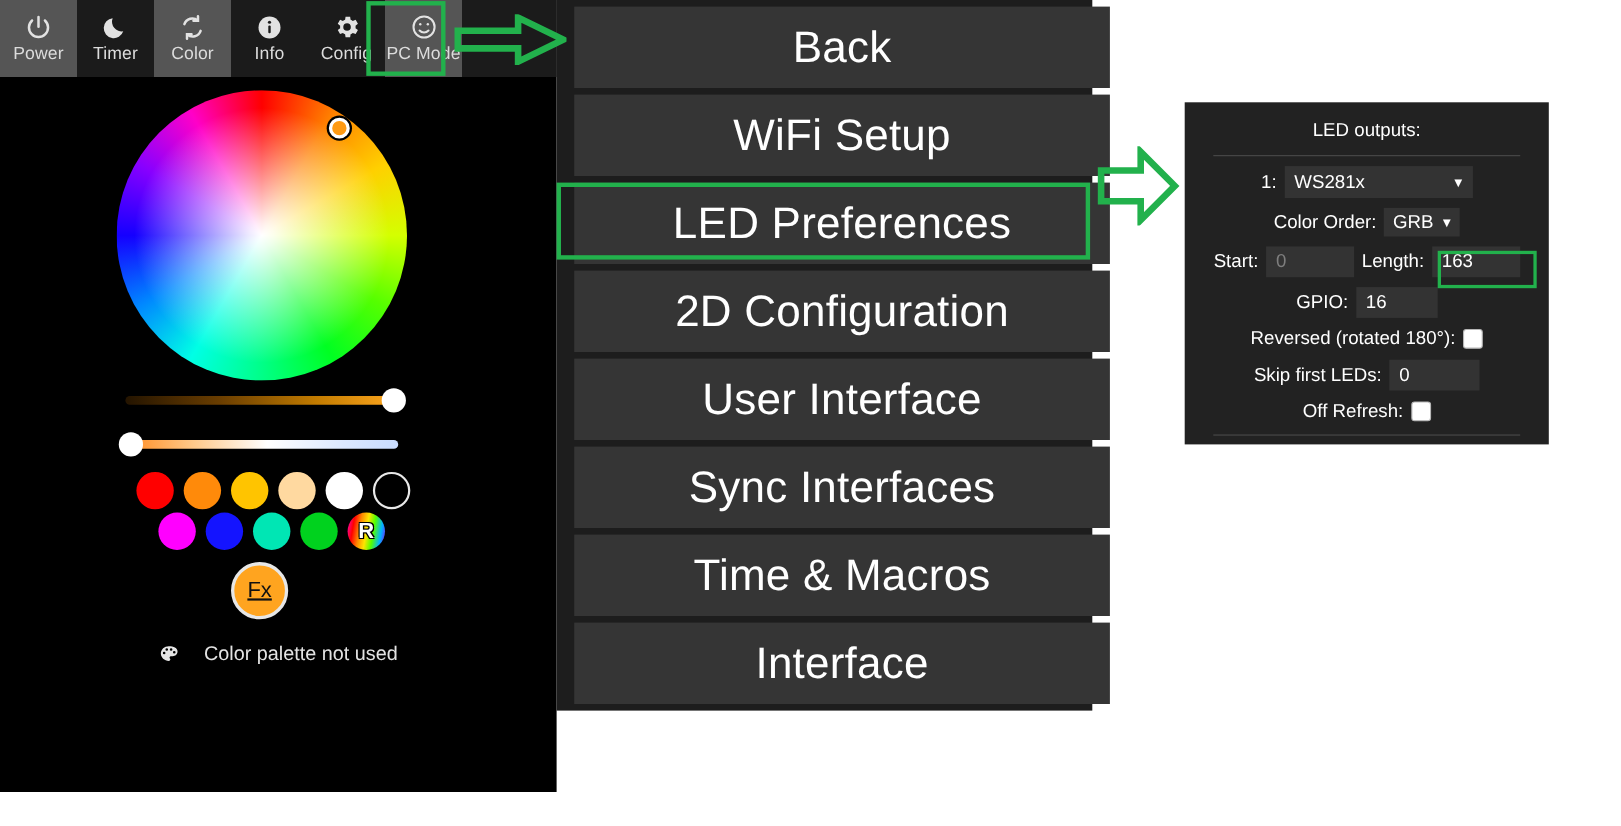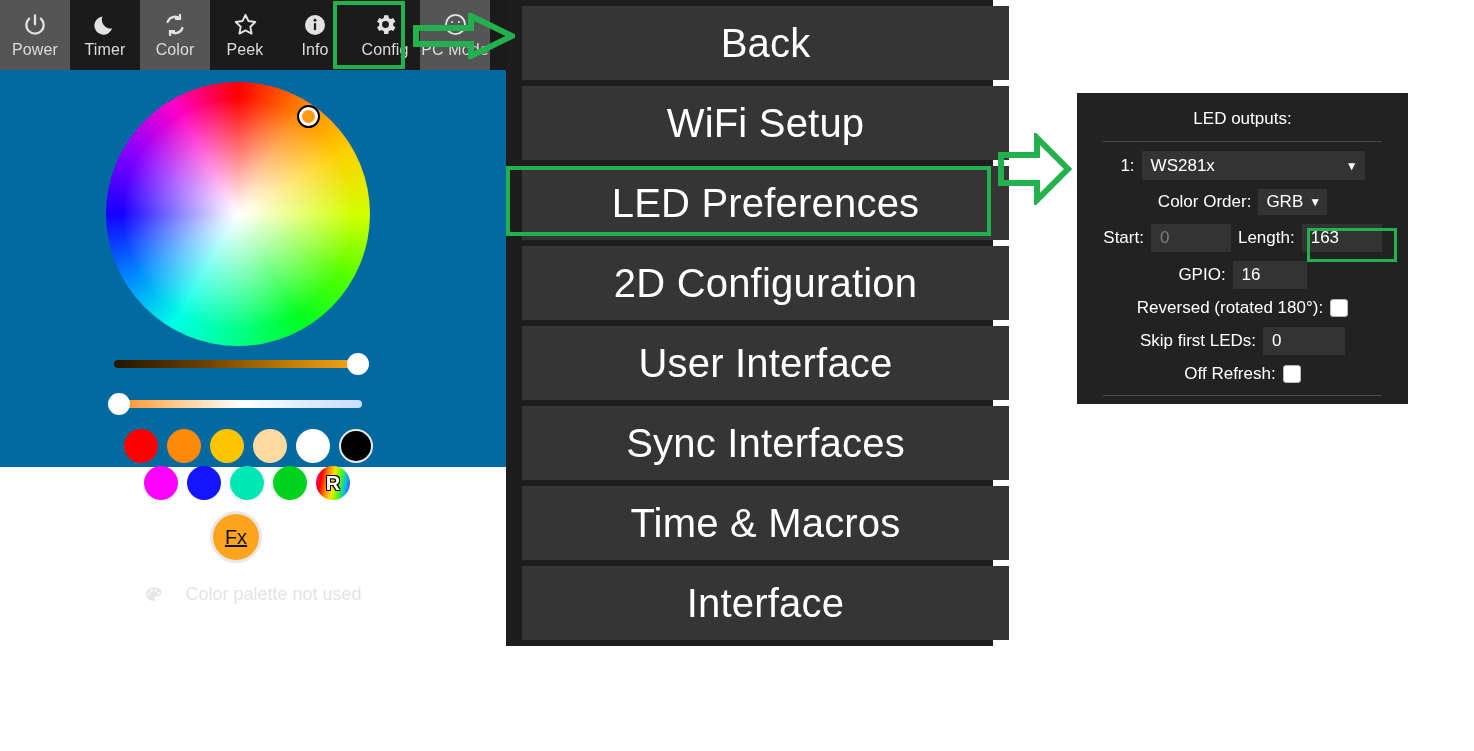--- a/index.html
+++ b/index.html
@@ -8,22 +8,22 @@
     margin: 0; padding: 0;
     width: 1474px; height: 751px;
     background: #ffffff;
     font-family: "Liberation Sans", sans-serif;
     overflow: hidden;
   }
   #root { position: relative; width: 1474px; height: 751px; background: #fff; }
 
   
   #left-panel {
-    position: absolute; left: 0; top: 0; width: 506px; height: 467px;
-    background: #0369a1;
+    position: absolute; left: 0; top: 0; width: 506px; height: 720px;
+    background: #000000;
   }
 
   
   #toolbar {
     position: absolute; left: 0; top: 0; width: 506px; height: 70px;
     display: flex; align-items: stretch;
     background: #1b1b1b;
   }
   .tb-btn {
     flex: 0 0 auto; width: 70px; height: 70px;
@@ -130,21 +130,21 @@
   .led-row {
     display: flex; align-items: center; justify-content: center;
     margin-top: 9px; gap: 7px; padding: 0 10px;
   }
   .led-label { color: #ffffff; font-size: 17px; white-space: nowrap; }
   .sel-box {
     background: #333333; color: #ffffff; font-size: 17px;
     display: flex; align-items: center; justify-content: space-between;
     padding: 3px 7px 3px 9px; border: none;
   }
-  #sel-type { width: 223px; height: 29px; }
+  #sel-type { width: 171px; height: 29px; }
   #sel-order { height: 26px; gap: 6px; padding: 3px 6px 3px 8px; }
   .chev { font-size: 12px; line-height: 1; color: #ffffff; }
   .txt-box {
     background: #333333; color: #ffffff; font-size: 17px;
     height: 28px; display: flex; align-items: center; padding: 0 9px; border: none;
   }
   .txt-box.placeholder { color: #7e7e7e; }
   #in-start  { width: 80px; }
   #in-length { width: 80px; }
   #in-gpio   { width: 74px; }
@@ -196,28 +196,20 @@
           <svg width="26" height="26" viewBox="0 0 24 24" fill="none" stroke="#e2e2e2" stroke-width="2.1" stroke-linecap="round">
             <path d="M5.2 9.2a7 7 0 0 1 11.2-3.1"></path>
             <path d="M18.8 14.8a7 7 0 0 1-11.2 3.1"></path>
             <path d="M16.6 2.6v3.8h-3.8"></path>
             <path d="M7.4 21.4v-3.8h3.8"></path>
           </svg>
         </span>
         <span class="tb-label">Color</span>
       </div>
 
-      <div class="tb-btn off">
-        <span class="tb-ico">
-          <svg width="27" height="27" viewBox="0 0 24 24" fill="none" stroke="#e2e2e2" stroke-width="1.7" stroke-linejoin="round">
-            <path d="M12 3.4l2.65 5.55 6.05.8-4.4 4.25 1.1 6.05L12 17.2l-5.4 2.85 1.1-6.05-4.4-4.25 6.05-.8z"></path>
-          </svg>
-        </span>
-        <span class="tb-label">Peek</span>
-      </div>
 
       <div class="tb-btn off">
         <span class="tb-ico">
           <svg width="24" height="24" viewBox="0 0 24 24">
             <circle cx="12" cy="12" r="10" fill="#e2e2e2"></circle>
             <rect x="10.9" y="10.1" width="2.2" height="7.2" rx="1" fill="#1b1b1b"></rect>
             <circle cx="12" cy="7.2" r="1.45" fill="#1b1b1b"></circle>
           </svg>
         </span>
         <span class="tb-label">Info</span>

